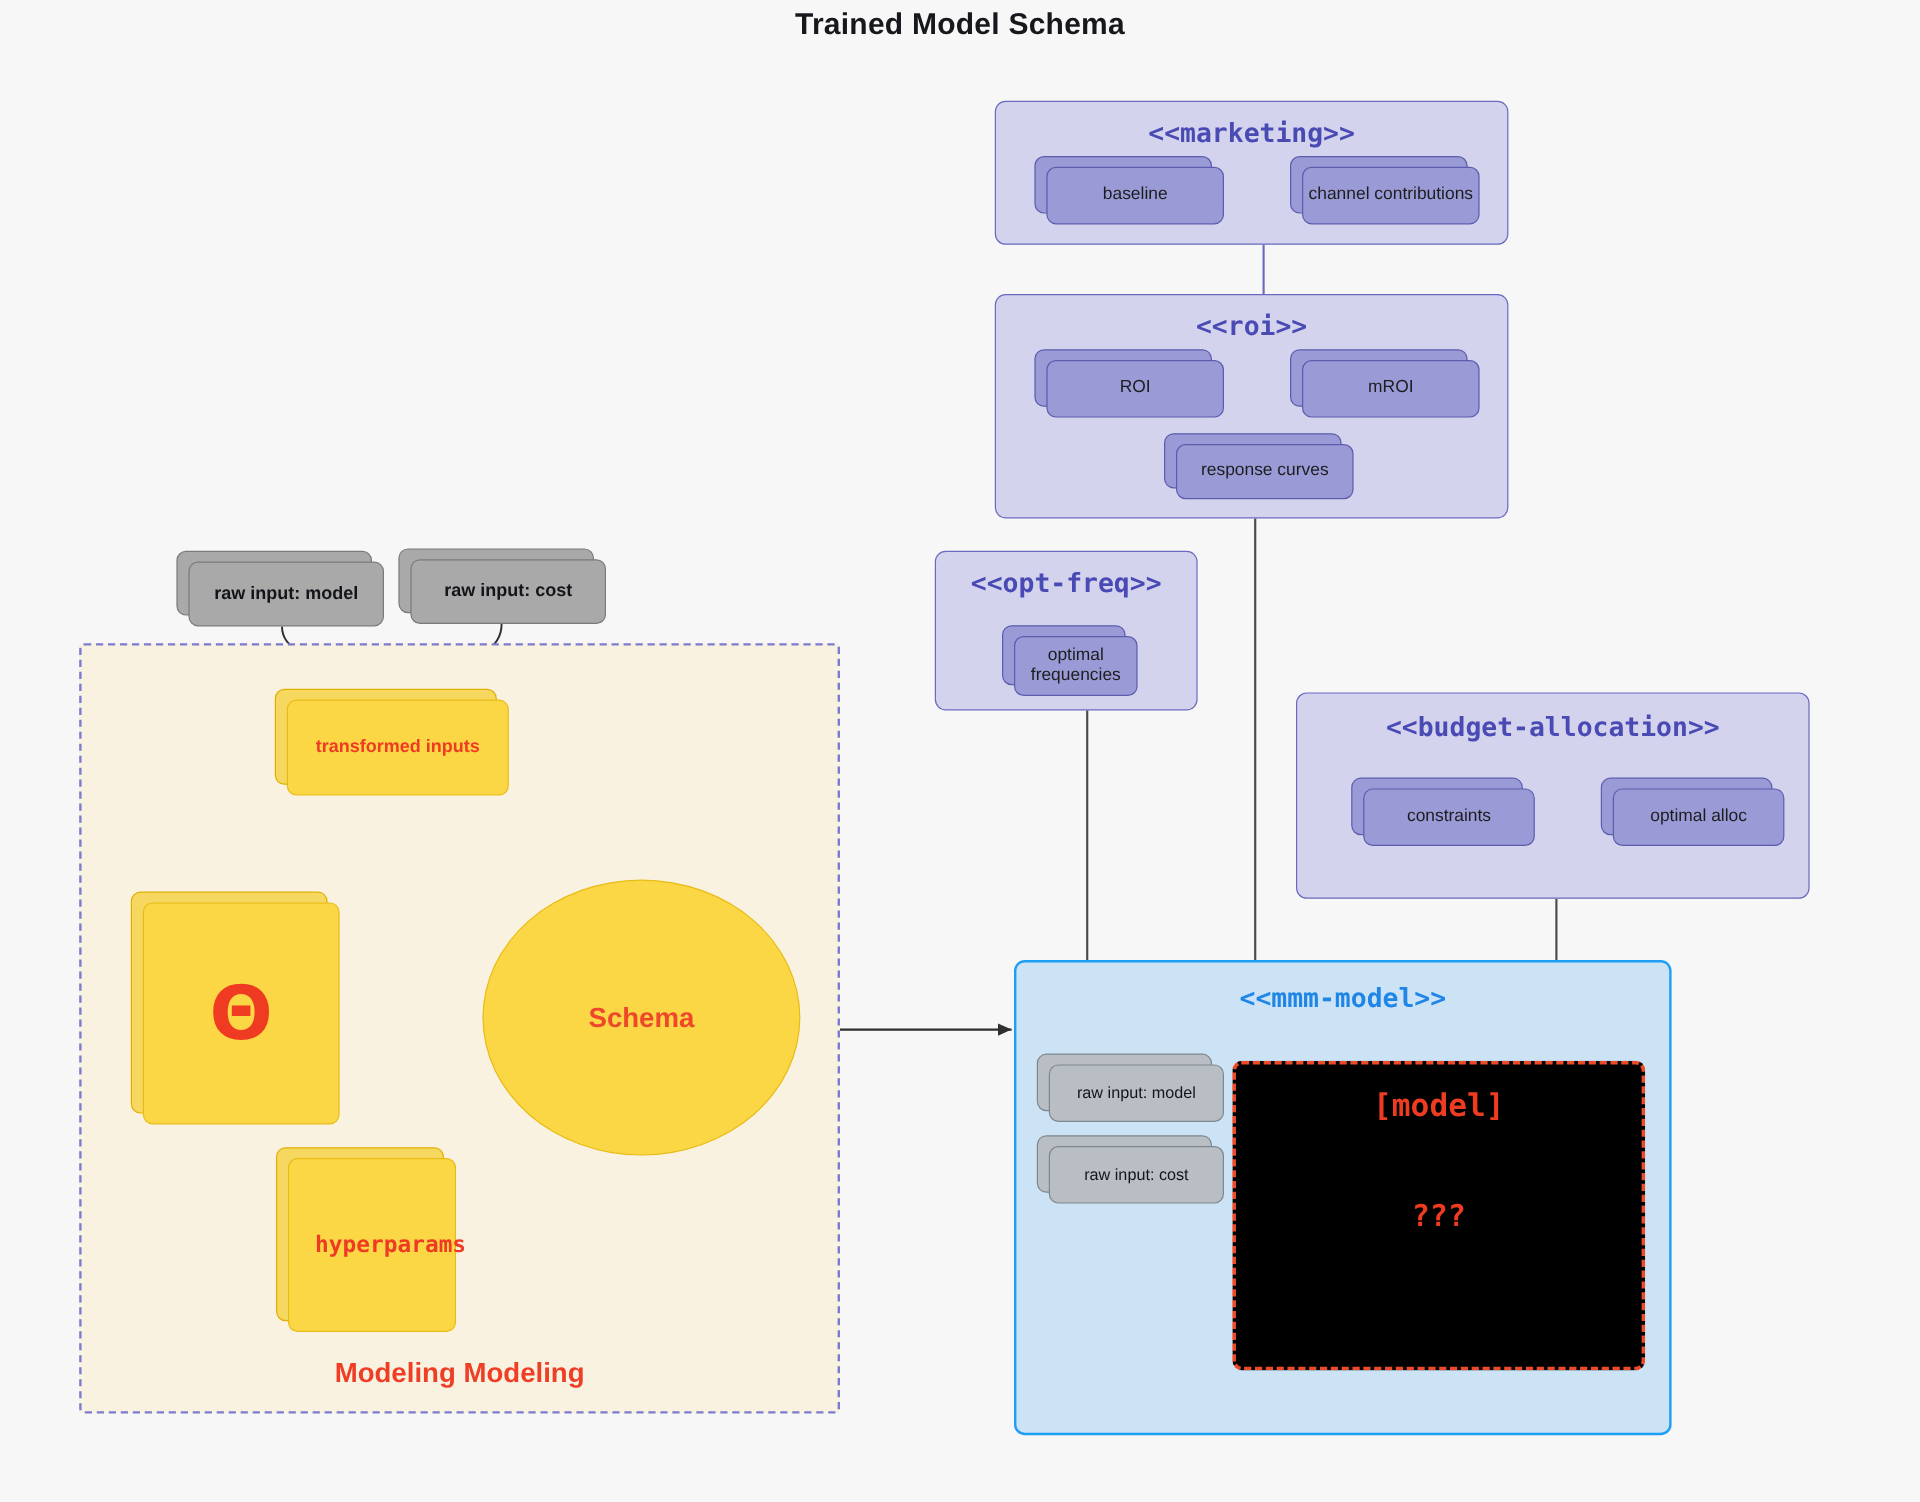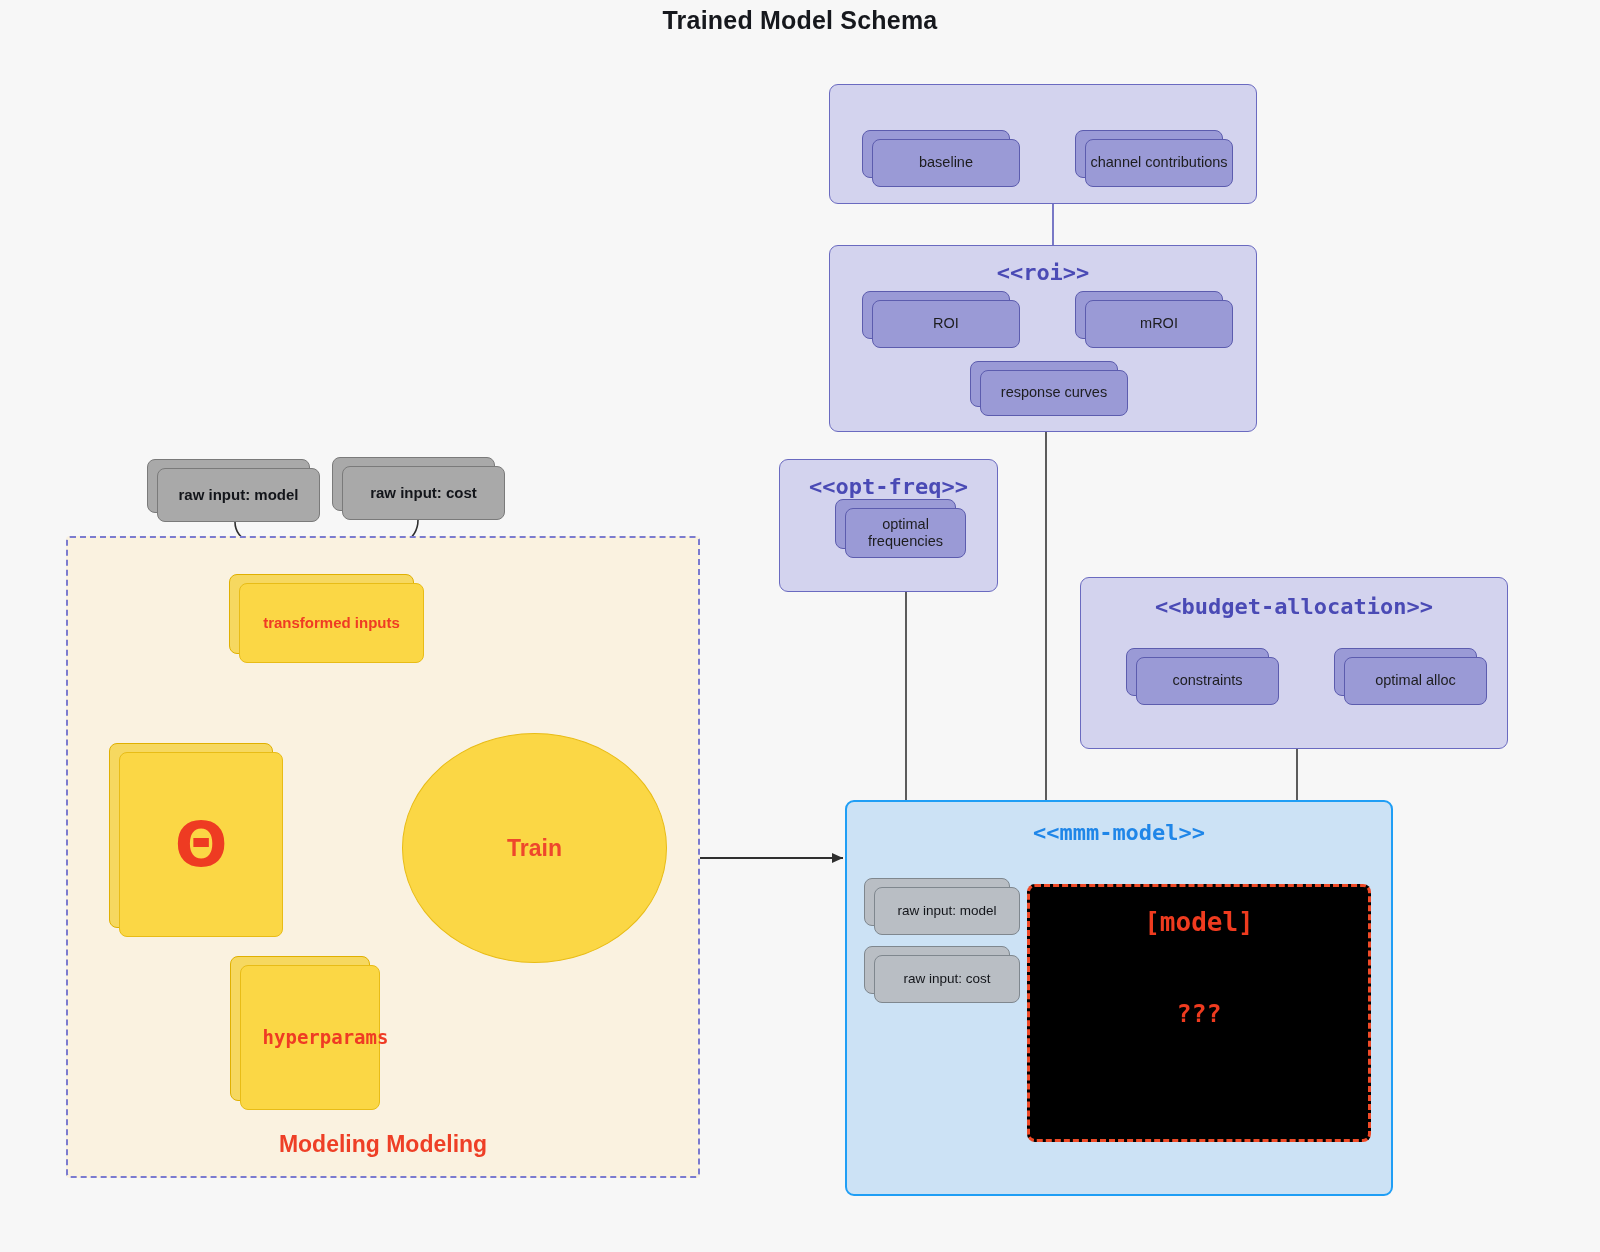--- a/index.html
+++ b/index.html
@@ -149,20 +149,21 @@
     <path d="M 418,520 C 418,560 345,548 332,572" fill="none" stroke="#2f2f2f" stroke-width="1.6" marker-end="url(#arrGrayS)"></path>
 
     <path d="M 424,627 C 520,640 540,690 535,730" fill="none" stroke="#ef3b1f" stroke-width="2.6" marker-end="url(#arrRed)"></path>
 
     <line x1="283" y1="847" x2="399" y2="847" stroke="#ef3b1f" stroke-width="2.8" marker-end="url(#arrRed)"></line>
 
     <path d="M 380,1038 C 470,1035 520,1010 533,962" fill="none" stroke="#ef3b1f" stroke-width="2.6" marker-end="url(#arrRed)"></path>
   </svg>
 
   <div class="pkg purple" style="left:829px;top:84px;width:428px;height:120px;">
+    <div class="pkg-title" style="top:14px;font-size:22px;">&lt;&lt;marketing&gt;&gt;</div>
     <div class="stack n-purple" style="left:42px;top:54px;width:148px;height:48px;">
       <div class="shadow"></div>
       <div class="face">baseline</div>
     </div>
     <div class="stack n-purple" style="left:255px;top:54px;width:148px;height:48px;">
       <div class="shadow"></div>
       <div class="face">channel contributions</div>
     </div>
   </div>
 
@@ -177,21 +178,21 @@
       <div class="face">mROI</div>
     </div>
     <div class="stack n-purple" style="left:150px;top:124px;width:148px;height:46px;">
       <div class="shadow"></div>
       <div class="face">response curves</div>
     </div>
   </div>
 
   <div class="pkg purple" style="left:779px;top:459px;width:219px;height:133px;">
     <div class="pkg-title" style="top:14px;font-size:22px;">&lt;&lt;opt-freq&gt;&gt;</div>
-    <div class="stack n-purple" style="left:65px;top:48px;width:121px;height:50px;">
+    <div class="stack n-purple" style="left:65px;top:70px;width:103px;height:50px;">
       <div class="shadow"></div>
       <div class="face" style="flex-direction:column;">
         <span>optimal</span>
         <span>frequencies</span>
       </div>
     </div>
   </div>
 
   <div class="pkg purple" style="left:1080px;top:577px;width:428px;height:172px;">
     <div class="pkg-title" style="top:16px;font-size:22px;">&lt;&lt;budget-allocation&gt;&gt;</div>
@@ -247,16 +248,16 @@
       <span class="theta">Θ</span>
     </div>
   </div>
 
   <div class="stack n-yellow" style="left:240px;top:965px;width:140px;height:145px;">
     <div class="shadow"></div>
     <div class="face mono" style="font-size:19px;font-weight:bold;">hyperparams</div>
   </div>
 
   <div class="ellipse" style="left:402px;top:733px;width:263px;height:228px;">
-    <span>Train</span>
+    <span>Schema</span>
   </div>
 
 </div>
 
 </body></html>

